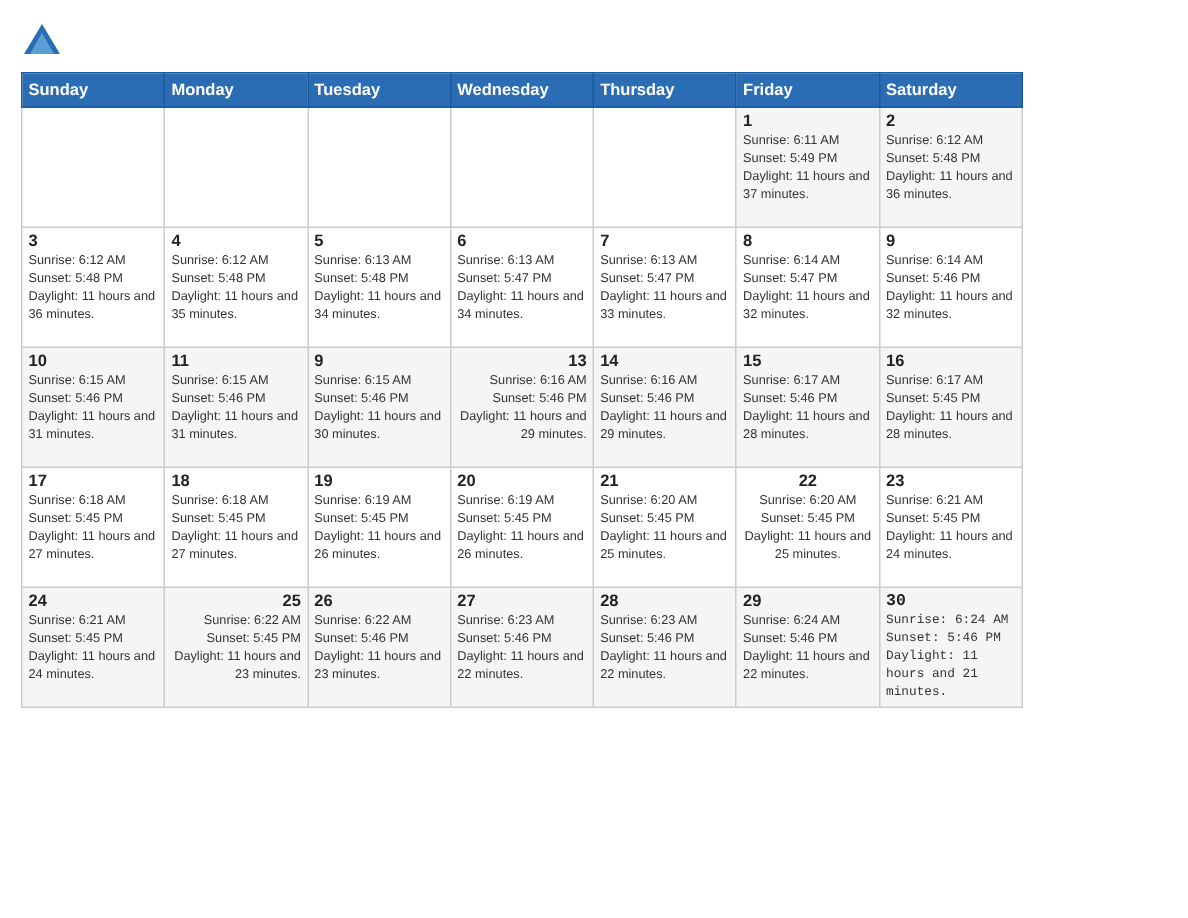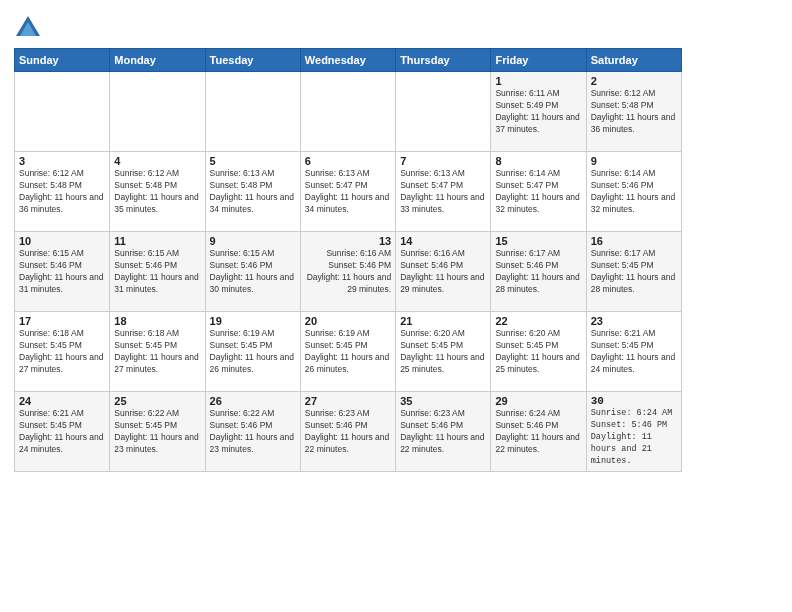--- a/index.html
+++ b/index.html
@@ -228,48 +228,48 @@
             <div class="day-info">Sunrise: 6:19 AM<br>Sunset: 5:45 PM<br>Daylight: 11 hours and 26 minutes.</div>
           </td>
           <td style="background: rgb(255, 255, 255); margin-top: 12px;">
             <span class="day-number">20</span>
             <div class="day-info">Sunrise: 6:19 AM<br>Sunset: 5:45 PM<br>Daylight: 11 hours and 26 minutes.</div>
           </td>
           <td style="background: rgb(255, 255, 255);">
             <span class="day-number">21</span>
             <div class="day-info">Sunrise: 6:20 AM<br>Sunset: 5:45 PM<br>Daylight: 11 hours and 25 minutes.</div>
           </td>
-          <td style="background: rgb(255, 255, 255);">
+          <td style="background: rgb(255, 255, 255); text-align: center;">
             <span class="day-number">22</span>
             <div class="day-info">Sunrise: 6:20 AM<br>Sunset: 5:45 PM<br>Daylight: 11 hours and 25 minutes.</div>
           </td>
           <td style="background: rgb(255, 255, 255); margin-left: 44px;">
             <span class="day-number">23</span>
             <div class="day-info">Sunrise: 6:21 AM<br>Sunset: 5:45 PM<br>Daylight: 11 hours and 24 minutes.</div>
           </td>
         </tr>
         <tr>
           <td style="background: rgb(245, 245, 245); margin-left: 24px;">
             <span class="day-number">24</span>
             <div class="day-info">Sunrise: 6:21 AM<br>Sunset: 5:45 PM<br>Daylight: 11 hours and 24 minutes.</div>
           </td>
-          <td style="background: rgb(245, 245, 245);">
+          <td style="background: rgb(245, 245, 245); text-align: right;">
             <span class="day-number">25</span>
             <div class="day-info">Sunrise: 6:22 AM<br>Sunset: 5:45 PM<br>Daylight: 11 hours and 23 minutes.</div>
           </td>
           <td style="background: rgb(245, 245, 245);">
             <span class="day-number">26</span>
             <div class="day-info">Sunrise: 6:22 AM<br>Sunset: 5:46 PM<br>Daylight: 11 hours and 23 minutes.</div>
           </td>
           <td style="background: rgb(245, 245, 245);">
             <span class="day-number">27</span>
             <div class="day-info">Sunrise: 6:23 AM<br>Sunset: 5:46 PM<br>Daylight: 11 hours and 22 minutes.</div>
           </td>
           <td style="background: rgb(245, 245, 245);">
-            <span class="day-number">35</span>
+            <span class="day-number">28</span>
             <div class="day-info">Sunrise: 6:23 AM<br>Sunset: 5:46 PM<br>Daylight: 11 hours and 22 minutes.</div>
           </td>
           <td style="background: rgb(245, 245, 245);">
             <span class="day-number">29</span>
             <div class="day-info">Sunrise: 6:24 AM<br>Sunset: 5:46 PM<br>Daylight: 11 hours and 22 minutes.</div>
           </td>
           <td style="background: rgb(245, 245, 245); font-family: Liberation Mono, monospace;">
             <span class="day-number">30</span>
             <div class="day-info">Sunrise: 6:24 AM<br>Sunset: 5:46 PM<br>Daylight: 11 hours and 21 minutes.</div>
           </td>

